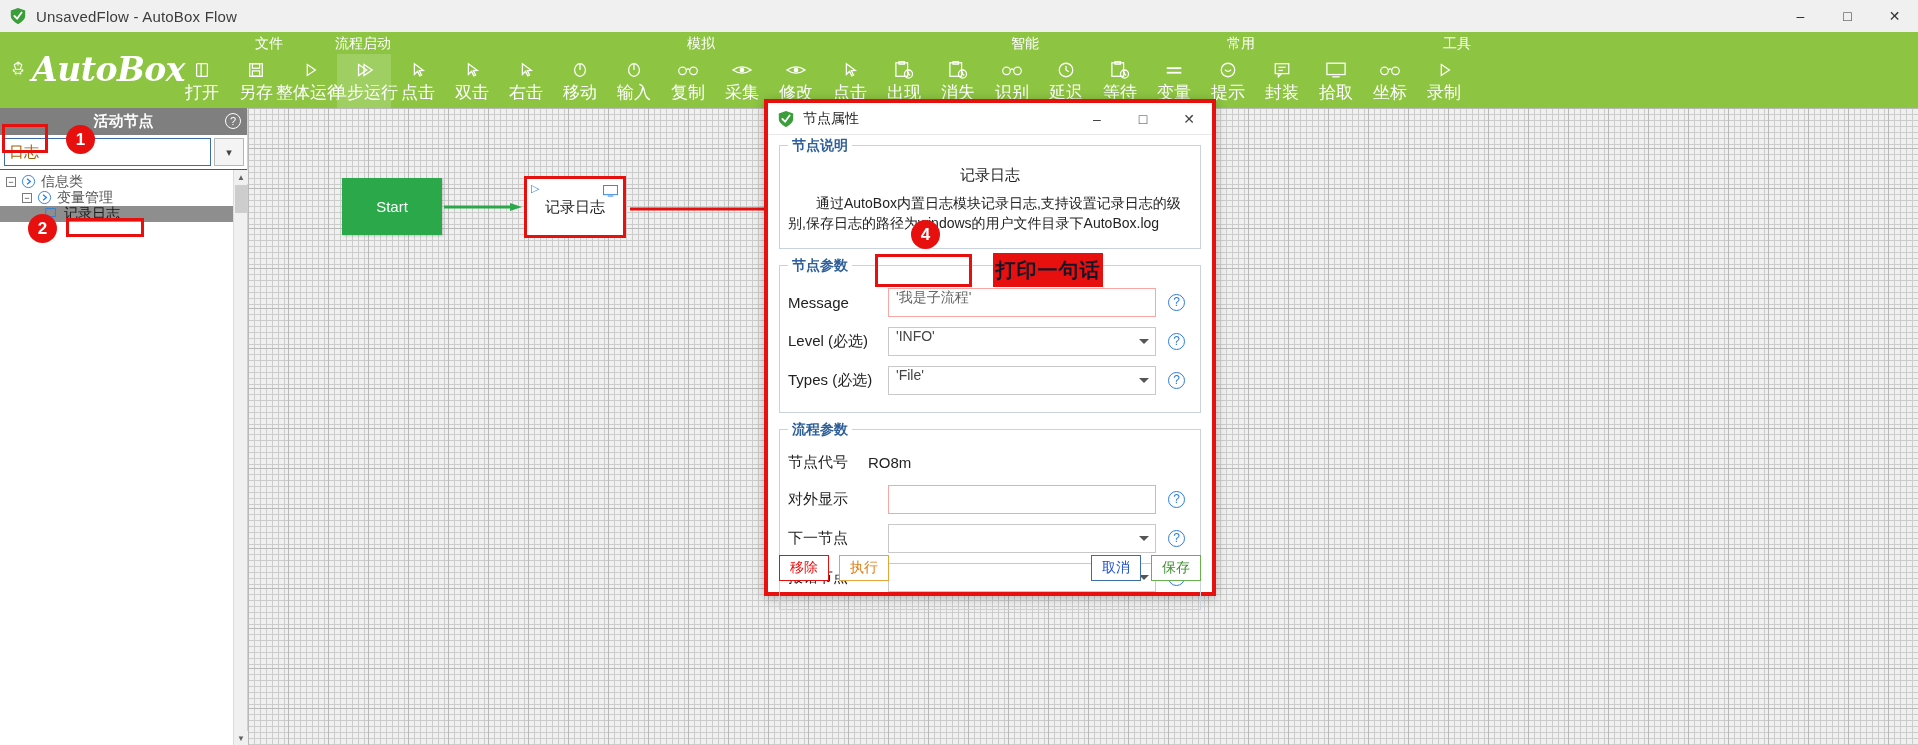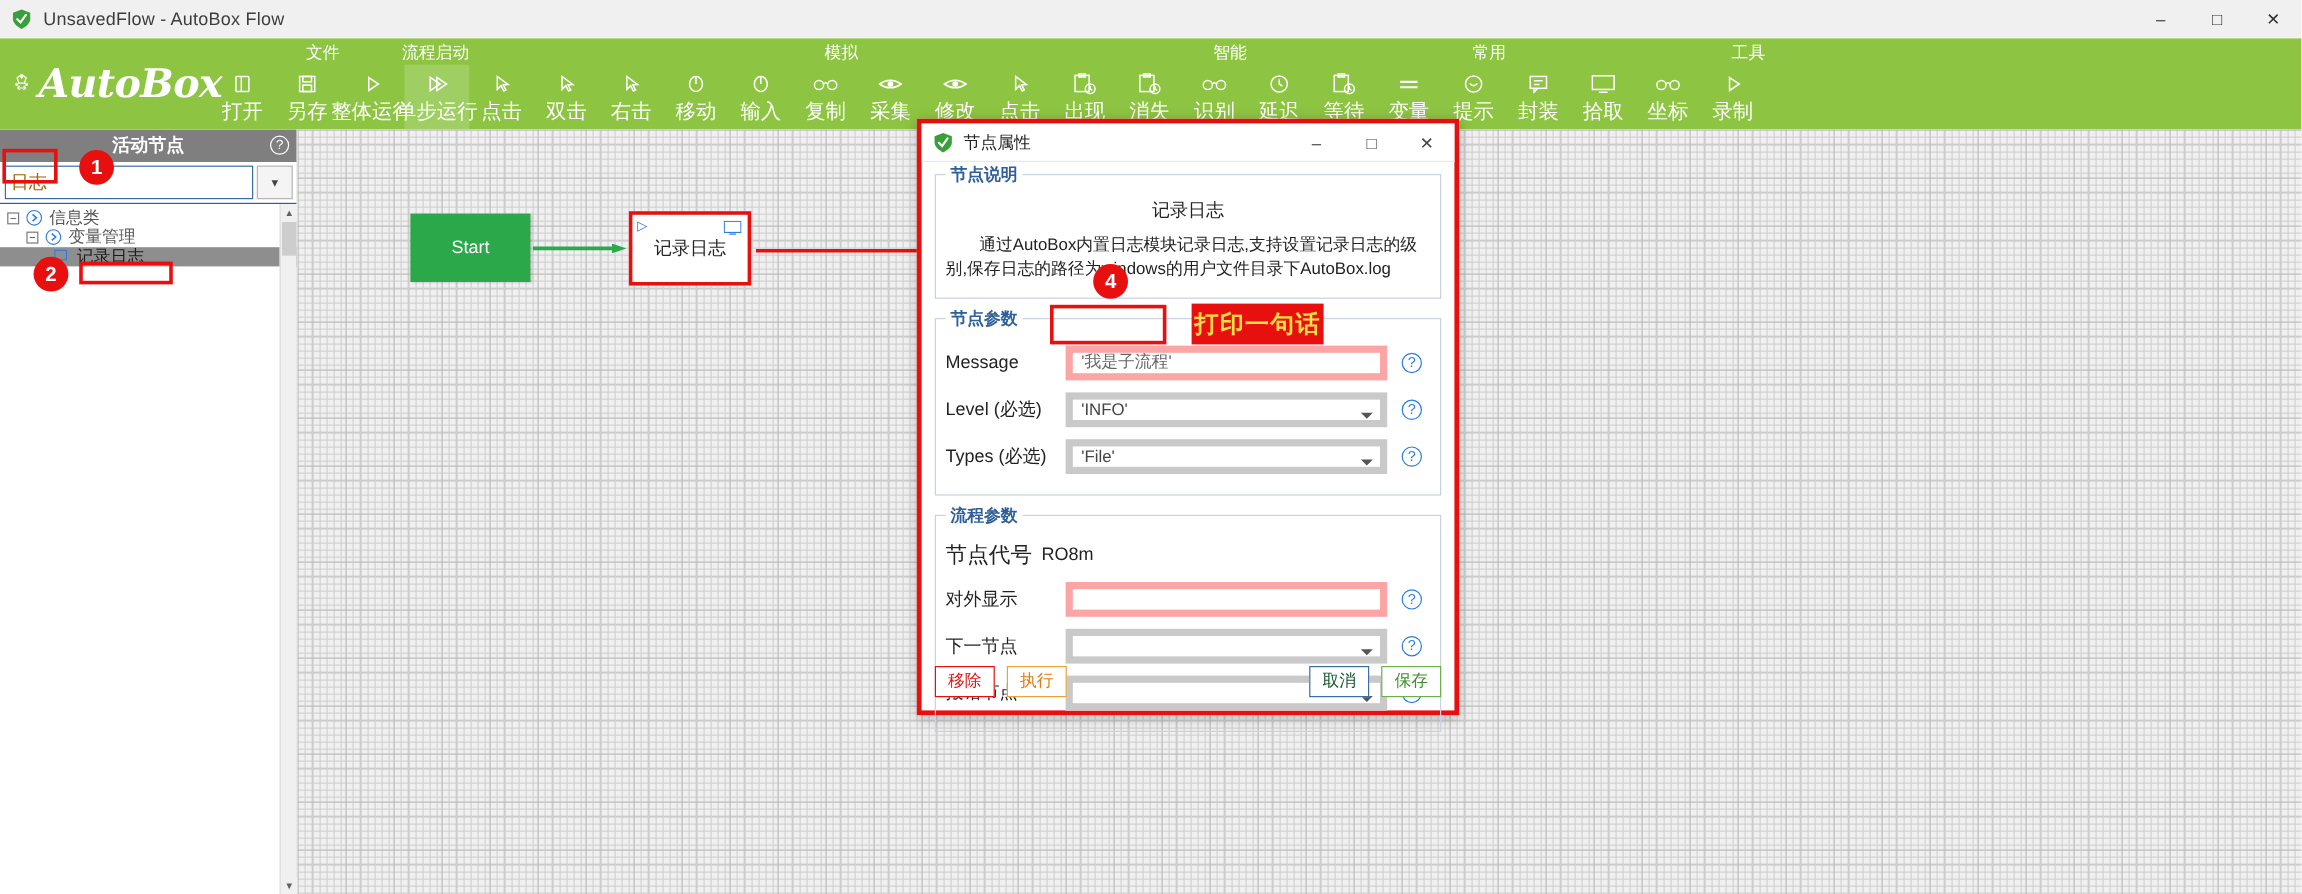--- a/index.html
+++ b/index.html
@@ -182,61 +182,61 @@
   .fs-legend {
     position: absolute; left: 8px; top: -9px; background: #ffffff;
     padding: 0 4px; font-size: 14px; font-weight: bold; color: #2e5f9a;
   }
   .desc-title { text-align: center; font-size: 15px; color: #222; margin: 6px 0 8px 0; }
   .desc-body { font-size: 14px; color: #222; line-height: 20px; text-indent: 2em; }
 
   .prow { display: flex; align-items: center; height: 34px; margin: 5px 0; }
   .plabel { width: 100px; font-size: 15px; color: #222; flex: none; }
   .pfield {
-    width: 268px; height: 29px; border: 6px solid #fca5a5; background: #fff;
-    display: flex; align-items: center; padding: 0 7px; font-size: 14px;
+    width: 268px; height: 29px; border: 1px solid #fca5a5; background: #fff;
+    display: flex; padding: 0 7px; font-size: 14px;
     color: #666; position: relative;
   }
   .pfield.combo { border-color: #c9c9c9; color: #444; }
   .pfield .caret {
     position: absolute; right: 6px; top: 11px; width: 0; height: 0;
     border-left: 5px solid transparent; border-right: 5px solid transparent;
     border-top: 5px solid #555;
   }
   .qmark {
     width: 17px; height: 17px; border: 1px solid #2b7de0; border-radius: 50%;
     color: #2b7de0; font-size: 12px; display: flex; align-items: center;
     justify-content: center; margin-left: 12px; flex: none;
   }
   .code-row { display: flex; align-items: center; height: 28px; margin: 4px 0 6px 0; }
-  .code-label { width: 80px; font-size: 18px; color: #222; }
+  .code-label { width: 80px; font-size: 15px; color: #222; }
   .code-val { font-size: 15px; color: #222; }
 
   .dlg-footer {
     position: absolute; left: 11px; right: 11px; bottom: 10px; height: 28px;
     display: flex; align-items: center;
   }
   .dbtn {
     height: 26px; min-width: 46px; padding: 12px 10px; font-size: 14px;
     background: #ffffff; display: flex; align-items: center; justify-content: center;
     border: 1px solid #c8c8c8; margin-right: 10px;
   }
   .dbtn.remove { border-color: #e8100f; color: #e8100f; }
   .dbtn.exec   { border-color: #e8a33b; color: #e07c12; }
-  .dbtn.cancel { border-color: #3b6ea5; color: #14532d; margin-right: 10px; }
+  .dbtn.cancel { border-color: #3b6ea5; color: #1d4ed8; margin-right: 10px; }
   .dbtn.save   { border-color: #6ab04c; color: #3f8f2f; margin-right: 0; }
   .spacer { flex: 1; }
 
   
   .msg-hl {
     position: absolute; border: 3px solid #e8100f; background: transparent;
     z-index: 20;
   }
   .msg-tag {
-    position: absolute; background: #e8100f; color: #fde047; font-weight: bold;
+    position: absolute; background: #e8100f; color: #0f172a; font-weight: bold;
     font-size: 20px; display: flex; align-items: center; justify-content: center;
     z-index: 22; letter-spacing: 1px;
   }
 </style>
 </head>
 <body>
 
 <div id="app">
 
   <div class="titlebar">

